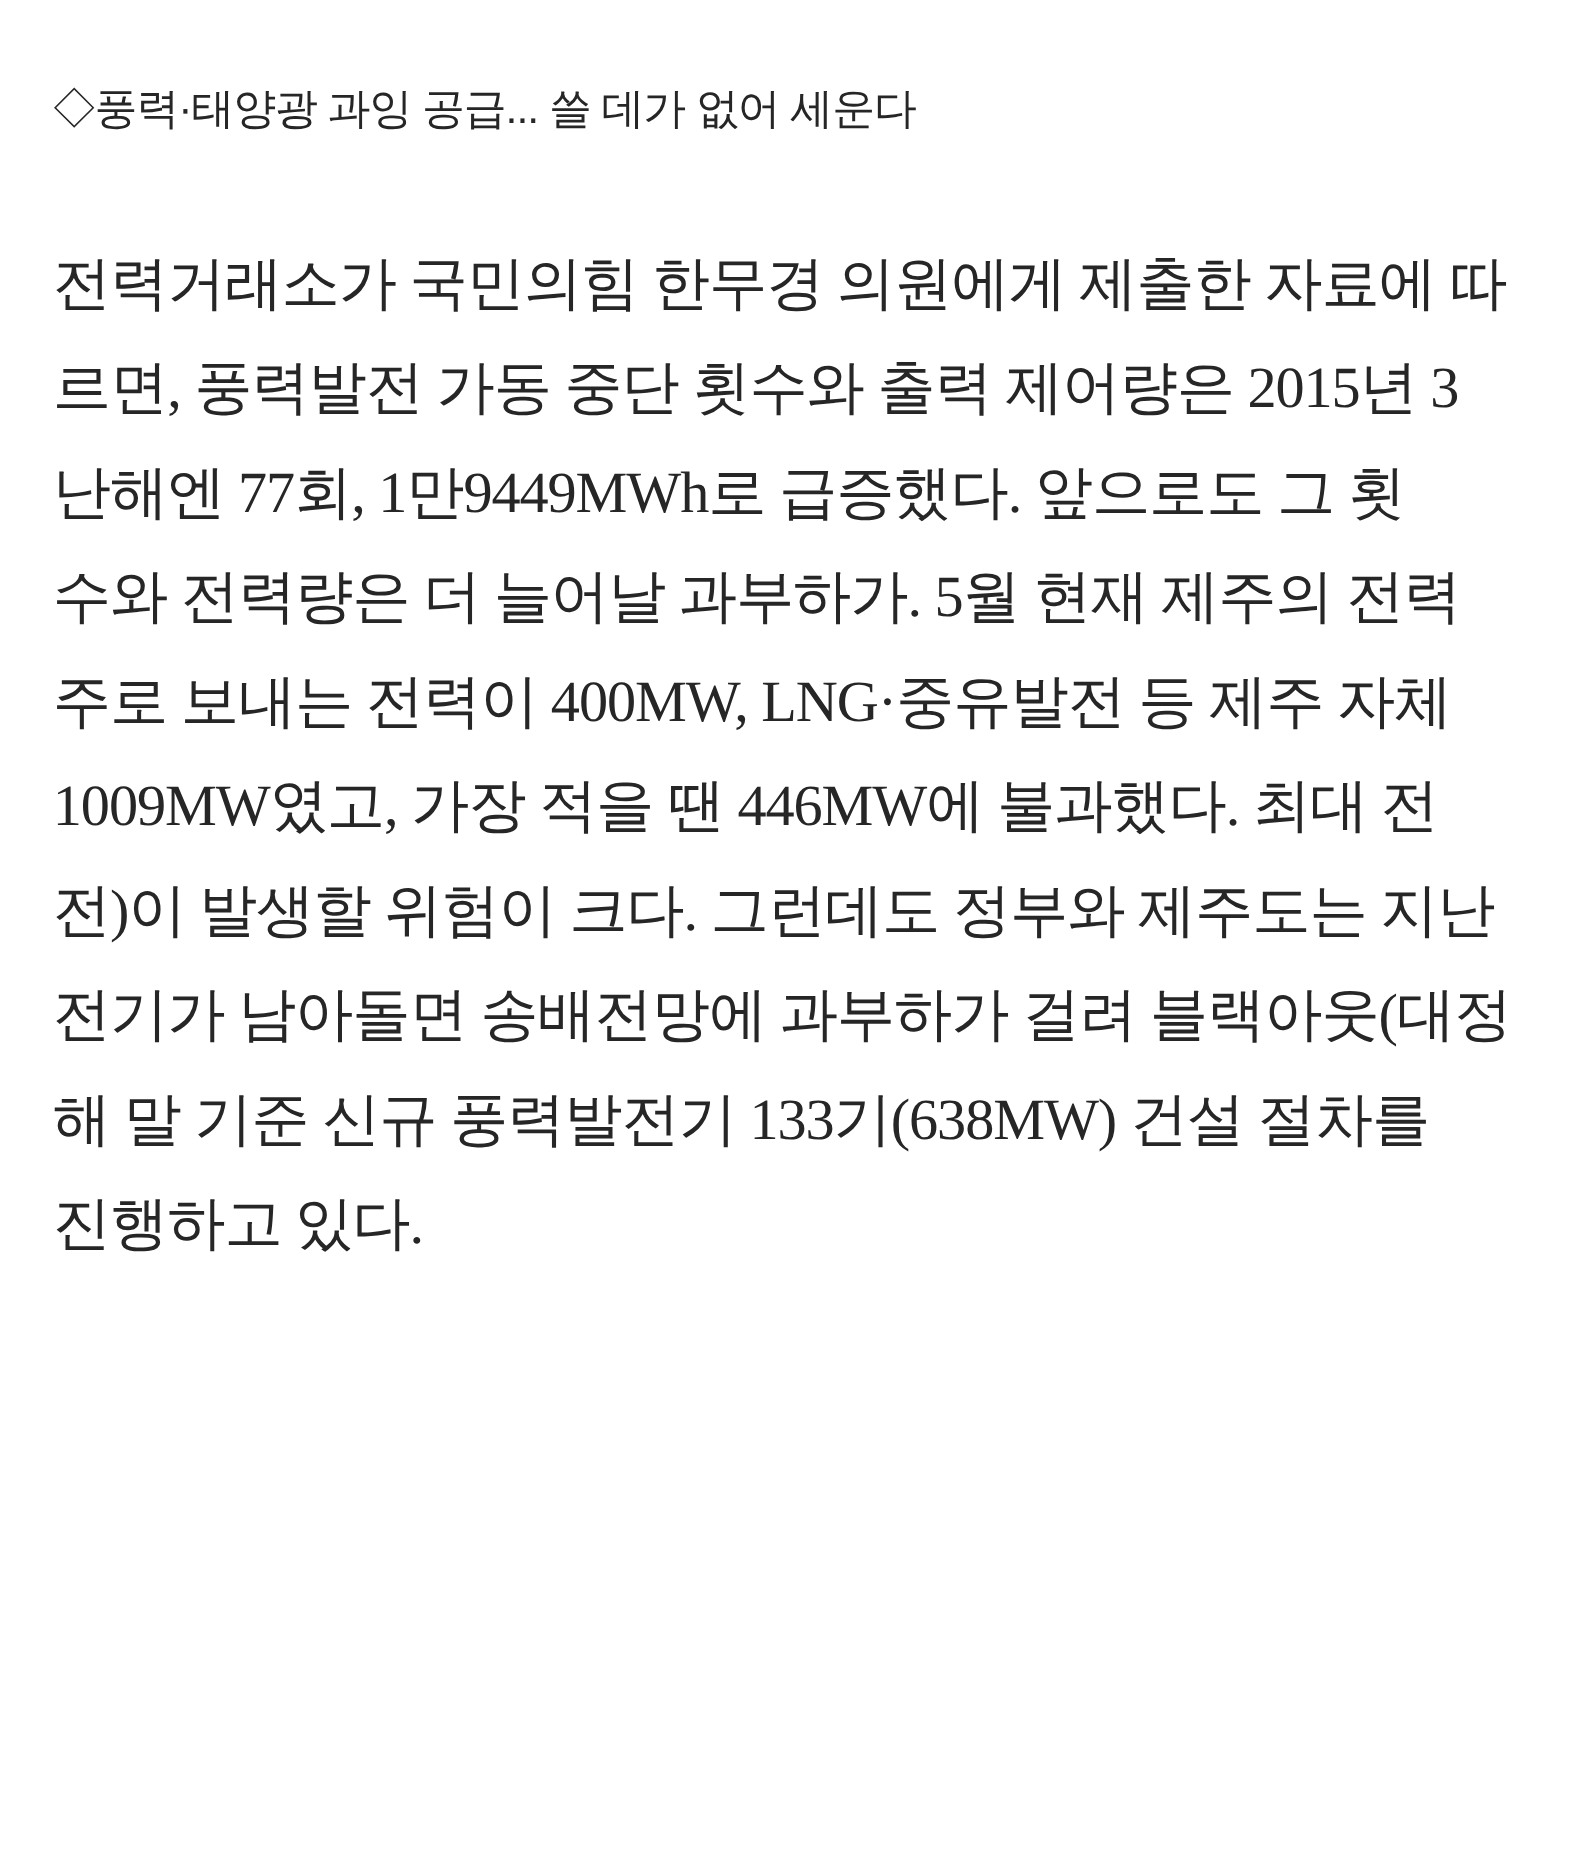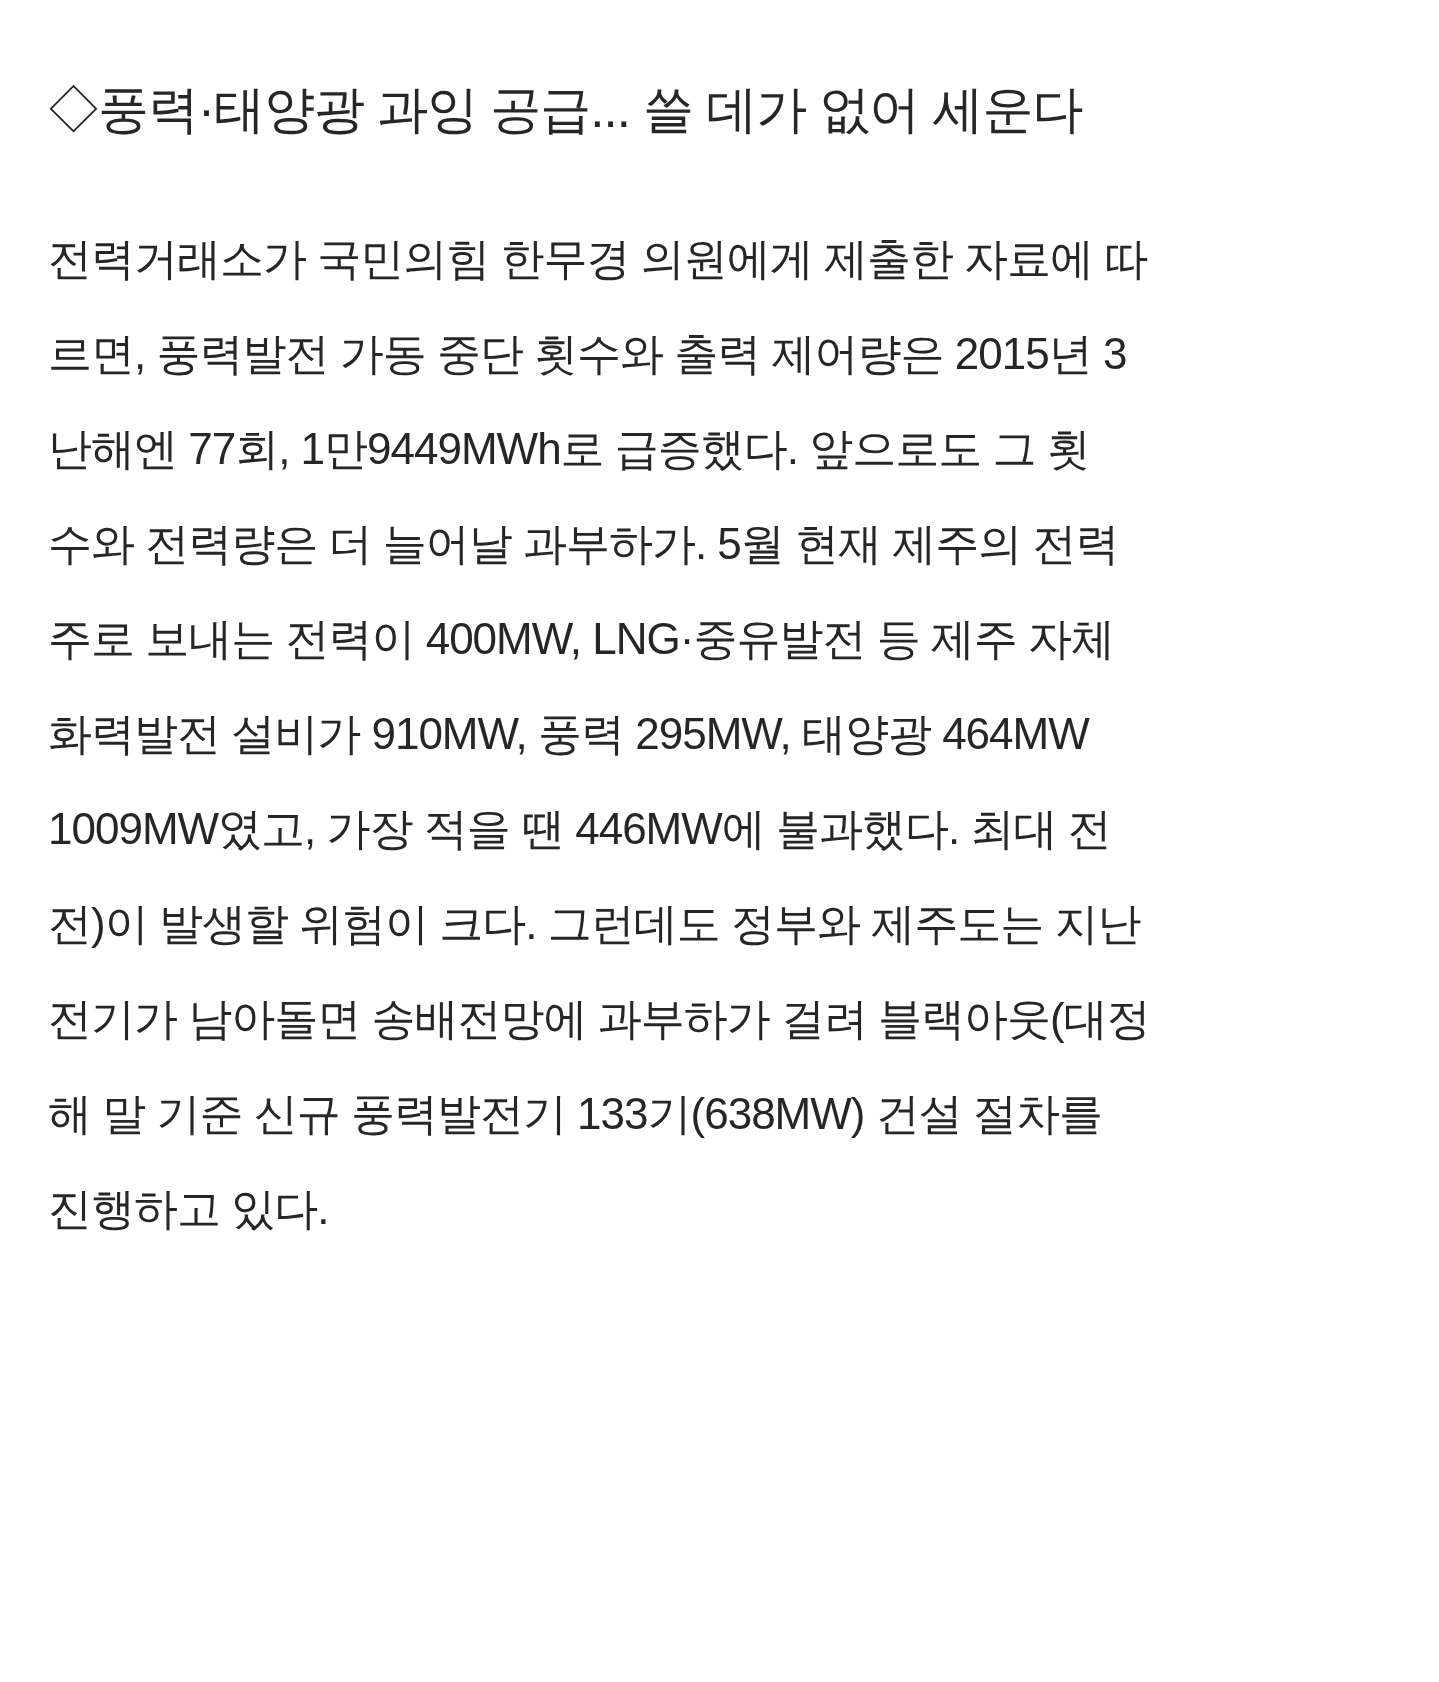--- a/index.html
+++ b/index.html
@@ -13,53 +13,53 @@
     height: 1682px;
     background: #ffffff;
     overflow: hidden;
     font-family: "Liberation Sans", sans-serif;
     color: #262626;
   }
   .subheading {
     position: absolute;
     left: 48px;
     top: 36px;
-    font-size: 51px;
+    font-size: 39px;
     line-height: 64px;
     letter-spacing: -1px;
     font-weight: 400;
     white-space: nowrap;
   }
   .bodytext {
     position: absolute;
     left: 48px;
     top: 211px;
     right: 40px;
   }
   .bodyline {
     height: 95px;
     line-height: 95px;
-    font-size: 44px;
+    font-size: 53px;
     letter-spacing: -1px;
     font-weight: 400;
     white-space: nowrap;
+    font-family: Liberation Serif, serif;
   }
 </style>
 </head>
 <body>
 
 <div class="page">
   <h2 class="subheading">◇풍력·태양광 과잉 공급... 쓸 데가 없어 세운다</h2>
 
   <div class="bodytext">
       <div class="bodyline">전력거래소가 국민의힘 한무경 의원에게 제출한 자료에 따</div>
       <div class="bodyline">르면, 풍력발전 가동 중단 횟수와 출력 제어량은 2015년 3</div>
       <div class="bodyline">난해엔 77회, 1만9449MWh로 급증했다. 앞으로도 그 횟</div>
       <div class="bodyline">수와 전력량은 더 늘어날 과부하가. 5월 현재 제주의 전력</div>
       <div class="bodyline">주로 보내는 전력이 400MW, LNG·중유발전 등 제주 자체</div>
-      <div class="bodyline">화력발전 설비가 910MW, 풍력 295MW, 태양광 464MW</div>
       <div class="bodyline">1009MW였고, 가장 적을 땐 446MW에 불과했다. 최대 전</div>
       <div class="bodyline">전)이 발생할 위험이 크다. 그런데도 정부와 제주도는 지난</div>
       <div class="bodyline">전기가 남아돌면 송배전망에 과부하가 걸려 블랙아웃(대정</div>
       <div class="bodyline">해 말 기준 신규 풍력발전기 133기(638MW) 건설 절차를</div>
       <div class="bodyline">진행하고 있다.</div>
     </div>
 </div>
 
 </body></html>

